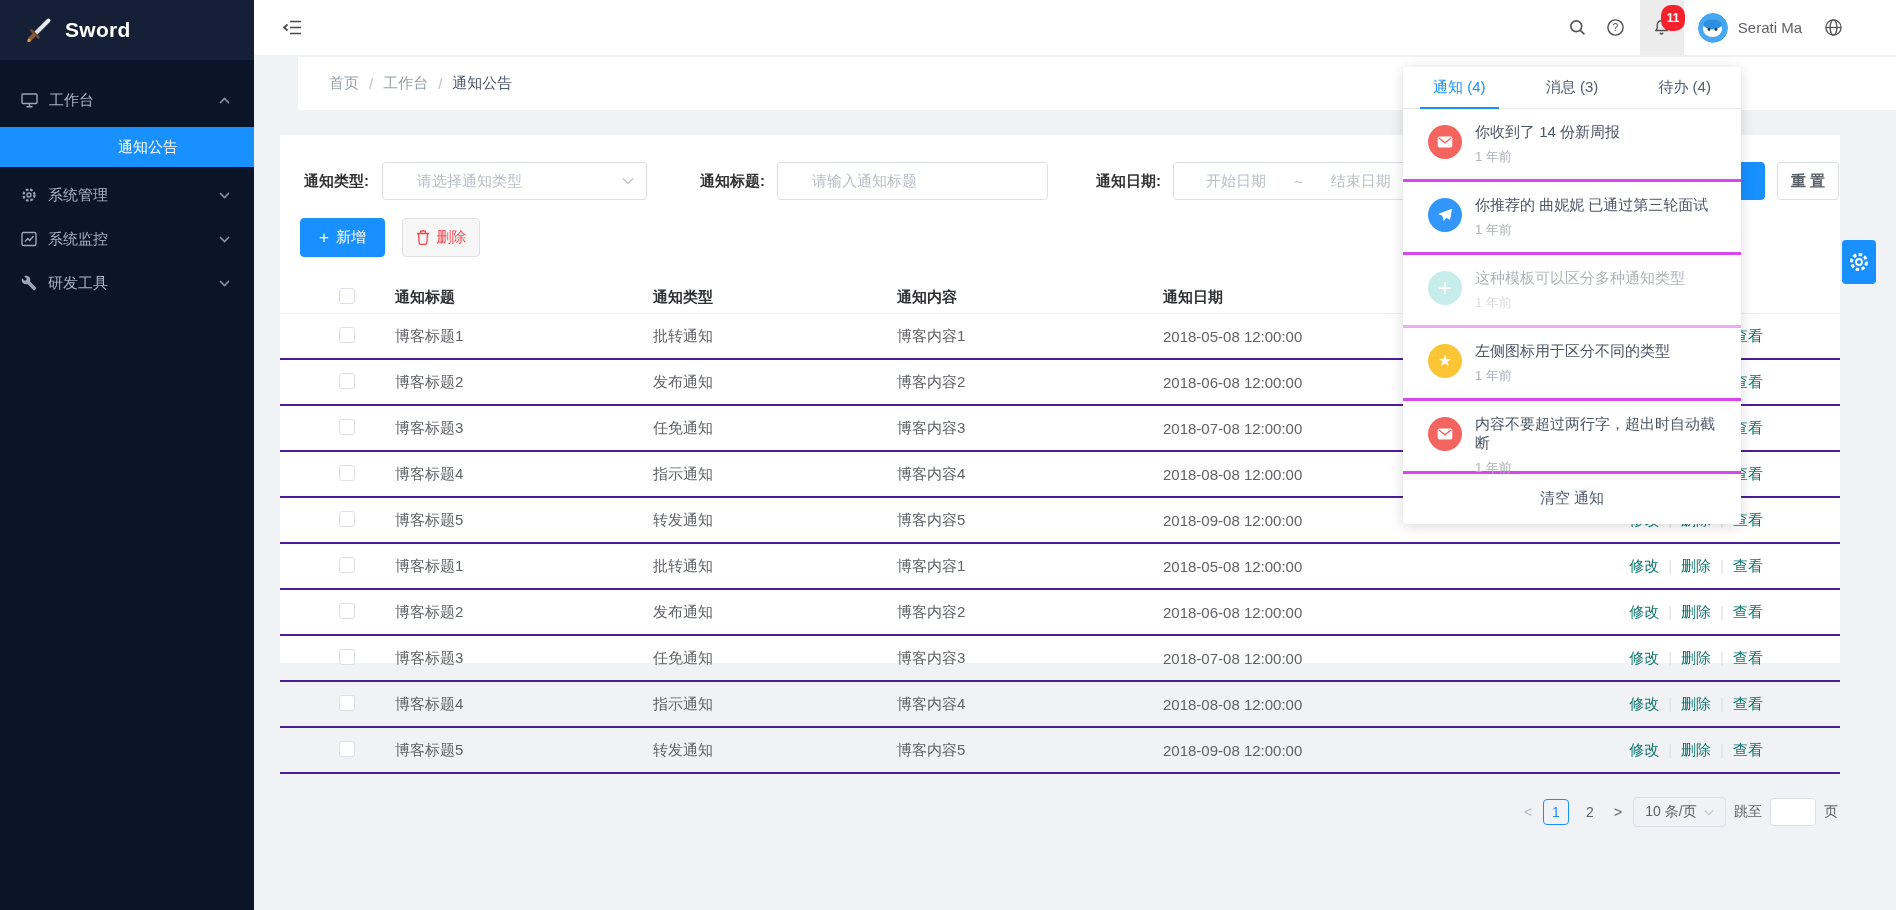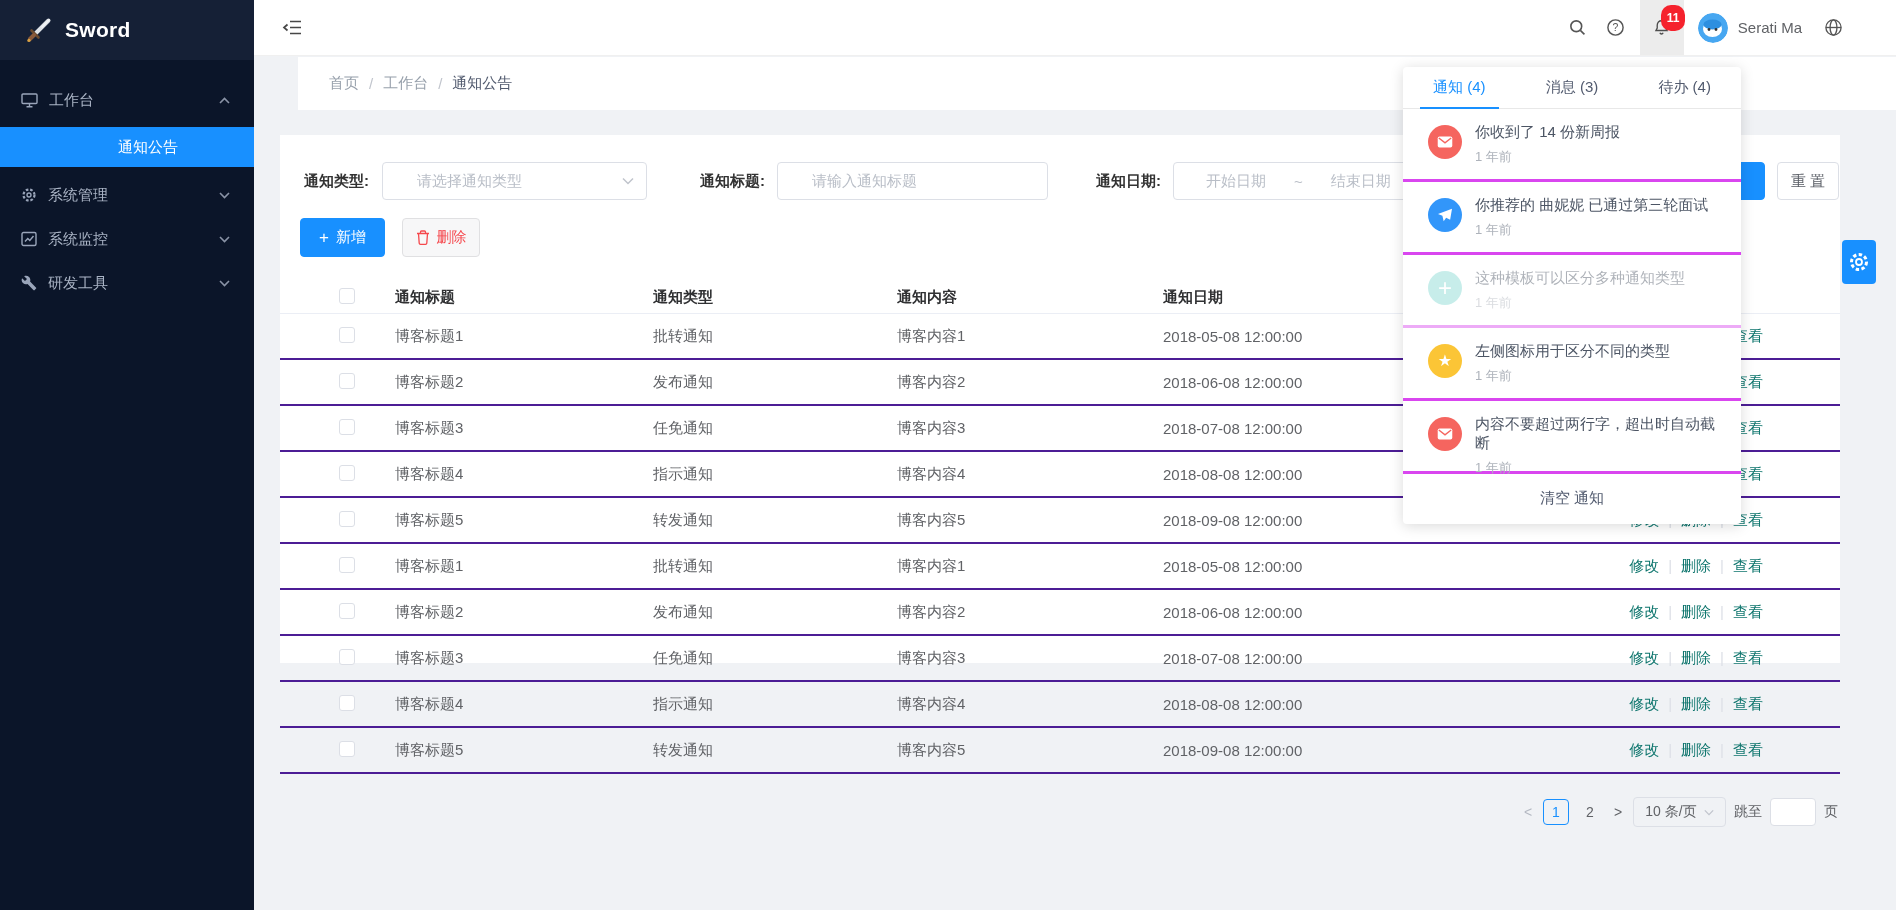--- a/index.html
+++ b/index.html
@@ -39,21 +39,21 @@
   .filters { position:absolute; top:26px; left:24px; display:flex; align-items:center; height:40px; }
   .flabel { font-weight:700; color:#333; flex:none; }
   .inputbox { height:38px; border:1px solid #dcdfe6; border-radius:4px; background:#fff; display:flex; align-items:center; padding:0 12px; flex:none; }
   .ph { color:#b9bec7;margin-left:22px; }
   .sel-chev { margin-left:auto; display:flex; }
   .dph { width:104px; text-align:center; color:#b9bec7; }
   .dsep { color:#b9bec7; margin:0 6px; }
 
   .btn { height:38px; border-radius:4px; display:inline-flex; align-items:center; justify-content:center; cursor:pointer; font-size:15px; flex:none; }
   .btn-primary { background:#1890ff; color:#fff; border:1px solid #1890ff; }
-  .btn-default { background:#fff; border:1px solid #dcdfe6; color:#5a5e66; }
+  .btn-default { background:#fff; border:1px solid #dcdfe6; color:#5a5e66;font-weight:bold; }
   .btn-danger-soft { background:#f7f7f8; border:1px solid #e0e0e2; color:#f5484d; }
 
   .btnrow { position:absolute; top:83px; left:20px; display:flex; gap:17px; }
 
   .tbl { position:absolute; top:147px; left:0; width:100%; }
   .thead, .trow { display:grid; grid-template-columns:78px 258px 244px 266px 300px 1fr; align-items:center; padding:0 37px; }
   .thead { height:32px; border-bottom:1px solid #ebeef5; font-weight:700; color:#303133; }
   .trow { height:46px; border-bottom:2px solid #4c1d95; color:#606266; }
   .checkbox { width:16px; height:16px; border:1px solid #dcdfe6; border-radius:3px; background:#fff; display:inline-block; margin-left:22px; cursor:pointer; }
   .c-actions { text-align:right; padding-right:40px; white-space:nowrap; }

